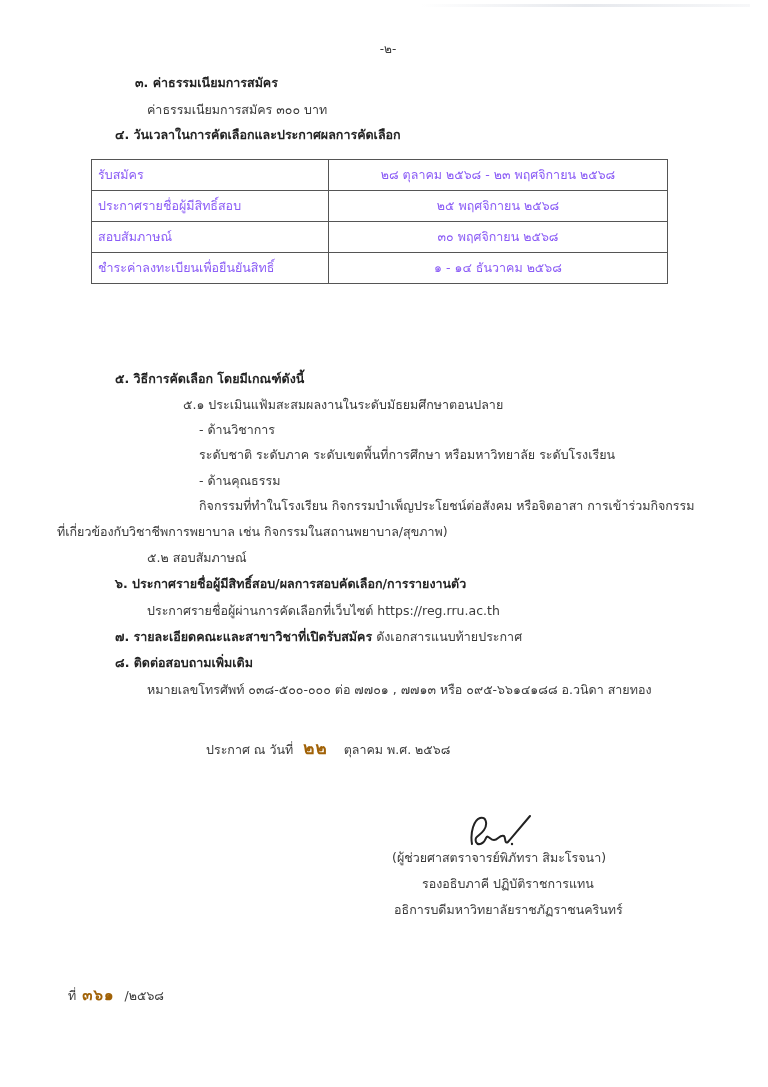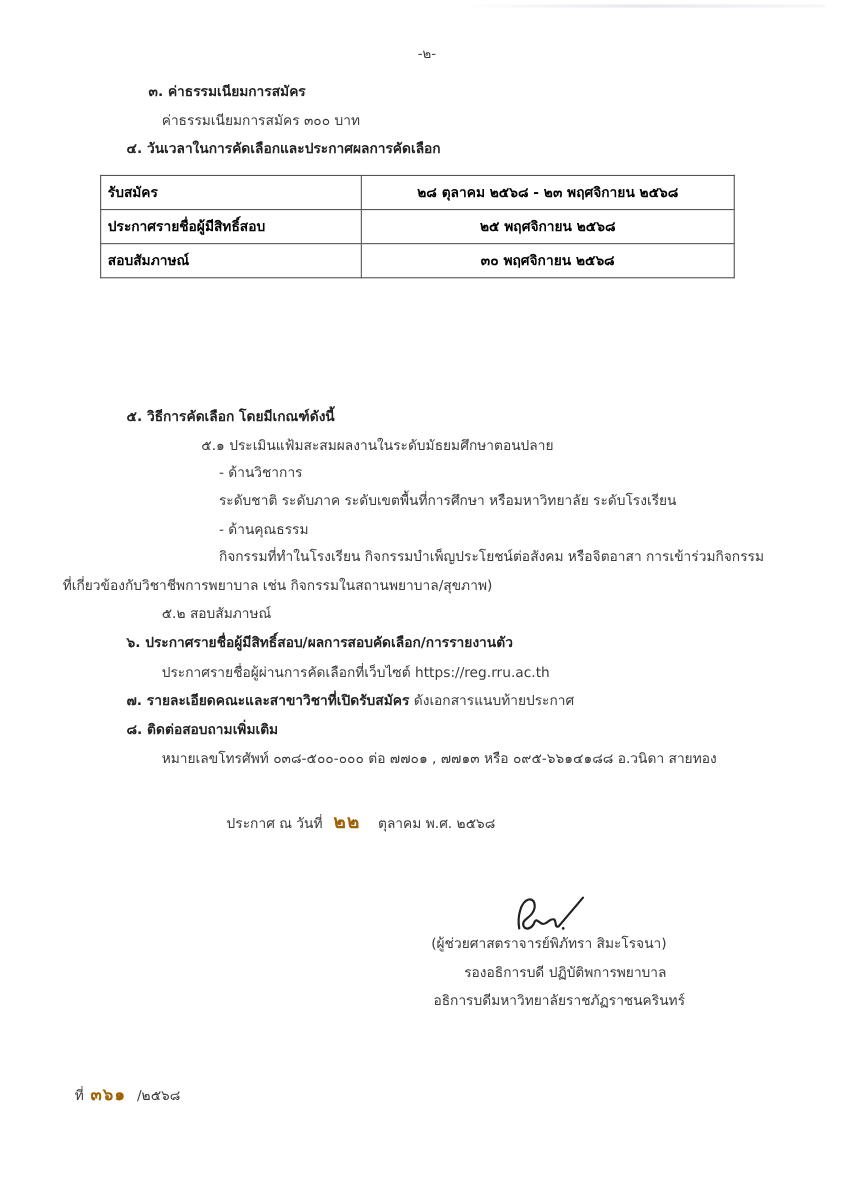--- a/index.html
+++ b/index.html
@@ -18,22 +18,22 @@
     .page-num { top: 43px; left: 368px; width: 40px; text-align: center; font-size: 12px; }
     table.sched {
       position: absolute; left: 91px; top: 159px; width: 577px;
       border-collapse: collapse;
       font-size: 12.5px;
     }
     table.sched td, table.sched th {
       border: 1px solid #555;
       height: 30px; padding: 0 6px;
       vertical-align: middle;
-      font-weight: bold;
-      color: #000000;
+      font-weight: normal;
+      color: #8b5cf6;
     }
     table.sched th { font-weight: bold; color: #222; text-align: center; }
     table.sched td.c1 { width: 224px; text-align: left; }
     table.sched td.c2 { text-align: center; }
     .handwritten {
       color: #a16207; font-weight: bold; font-size: 17px;
       font-family: "DejaVu Serif", serif;
       letter-spacing: 1px;
     }
     .sig { position: absolute; left: 460px; top: 810px; }
@@ -57,20 +57,24 @@
     <td class="c2">๒๘ ตุลาคม ๒๕๖๘ - ๒๓ พฤศจิกายน ๒๕๖๘</td>
   </tr>
   <tr>
     <td class="c1">ประกาศรายชื่อผู้มีสิทธิ์สอบ</td>
     <td class="c2">๒๕ พฤศจิกายน ๒๕๖๘</td>
   </tr>
   <tr>
     <td class="c1">สอบสัมภาษณ์</td>
     <td class="c2">๓๐ พฤศจิกายน ๒๕๖๘</td>
   </tr>
+  <tr>
+    <td class="c1">ชำระค่าลงทะเบียนเพื่อยืนยันสิทธิ์</td>
+    <td class="c2">๑ - ๑๔ ธันวาคม ๒๕๖๘</td>
+  </tr>
 </tbody>
   </table>
 
 <div class="abs bold" style="left:115px; top:373px;">๕. วิธีการคัดเลือก โดยมีเกณฑ์ดังนี้</div>
 <div class="abs" style="left:147px; top:399px;margin-left:36px;">๕.๑ ประเมินแฟ้มสะสมผลงานในระดับมัธยมศึกษาตอนปลาย</div>
 <div class="abs" style="left:199px; top:424px;">- ด้านวิชาการ</div>
 <div class="abs" style="left:199px; top:449px;">ระดับชาติ ระดับภาค ระดับเขตพื้นที่การศึกษา หรือมหาวิทยาลัย ระดับโรงเรียน</div>
 <div class="abs" style="left:199px; top:475px;">- ด้านคุณธรรม</div>
 <div class="abs" style="left:199px; top:500px;">กิจกรรมที่ทำในโรงเรียน กิจกรรมบำเพ็ญประโยชน์ต่อสังคม หรือจิตอาสา การเข้าร่วมกิจกรรม</div>
 <div class="abs" style="left:57px; top:526px;">ที่เกี่ยวข้องกับวิชาชีพการพยาบาล เช่น กิจกรรมในสถานพยาบาล/สุขภาพ)</div>
@@ -92,20 +96,20 @@
   <span class="handwritten" style="margin:0 12px 0 6px;">๒๒</span>
   <span>ตุลาคม  พ.ศ. ๒๕๖๘</span>
 </div>
 
 <svg class="sig" width="80" height="40" viewBox="0 0 80 40">
   <path d="M12 34 C10 22, 14 10, 20 8 C26 6, 28 14, 24 20 C20 26, 14 26, 16 32 C18 36, 24 34, 26 28 C28 24, 30 30, 34 30 C38 30, 40 24, 44 26 C46 28, 44 34, 48 32 L70 6" fill="none" stroke="#222" stroke-width="2" stroke-linecap="round"></path>
   <circle cx="52" cy="34" r="1.2" fill="#222"></circle>
 </svg>
 
 <div class="abs" style="left:392px; top:852px;">(ผู้ช่วยศาสตราจารย์พิภัทรา สิมะโรจนา)</div>
-<div class="abs" style="left:422px; top:878px;">รองอธิการบดี ปฏิบัติพการพยาบาล</div>
+<div class="abs" style="left:422px; top:878px;">รองอธิบภาคี ปฏิบัติราชการแทน</div>
 <div class="abs" style="left:394px; top:904px;">อธิการบดีมหาวิทยาลัยราชภัฏราชนครินทร์</div>
 
 <div class="abs" style="left:68px; top:988px;">
   <span>ที่</span>
   <span class="handwritten" style="font-size:15px; margin:0 6px 0 2px;">๓๖๑</span>
   <span>/๒๕๖๘</span>
 </div>
 
 </body></html>

